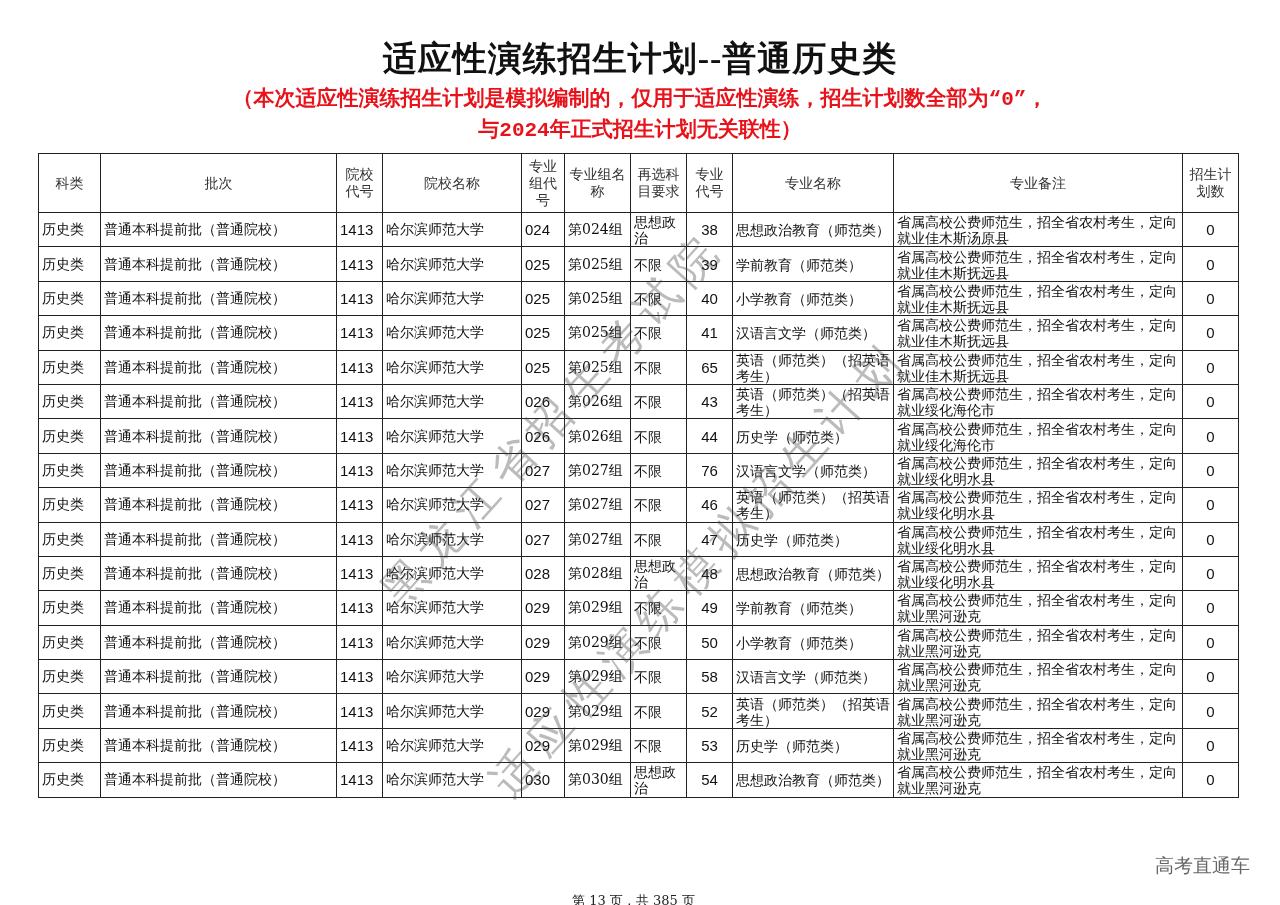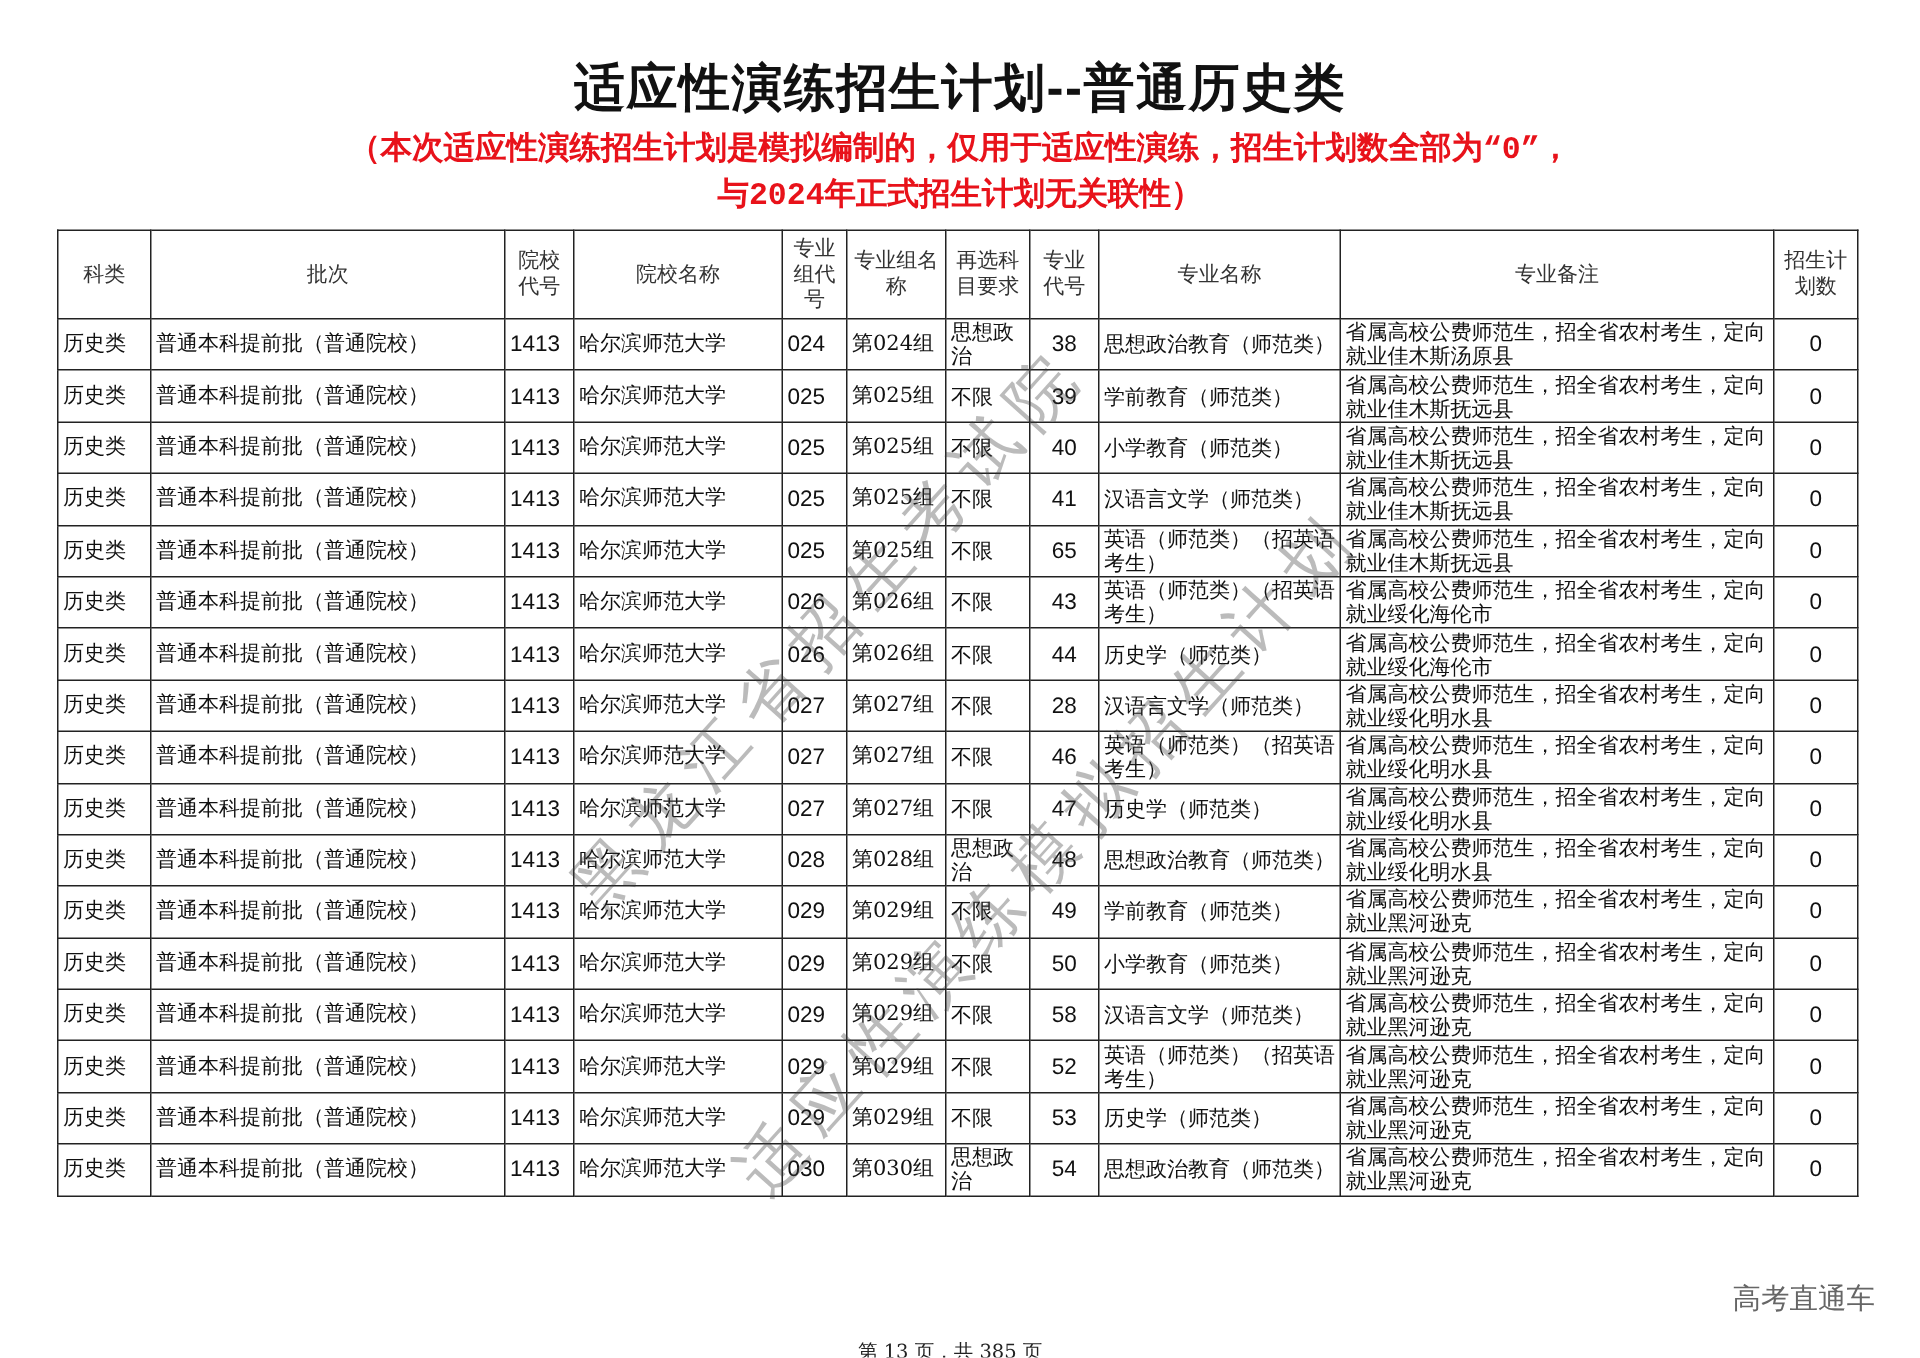--- a/index.html
+++ b/index.html
@@ -1,19 +1,19 @@
 <!DOCTYPE html>
 <html><head>
 <meta charset="utf-8">
 <style>
   html, body { margin:0; padding:0; background:#ffffff; }
   body { width:1280px; height:905px; position:relative; overflow:hidden;
          font-family:"DejaVu Serif","Liberation Serif",serif; color:#111; }
   .title { position:absolute; left:0; width:1280px; top:36px; text-align:center;
-           font-family:Liberation Sans, sans-serif; font-size:34px; font-weight:bold; letter-spacing:1px; }
+           font-family:Liberation Serif, serif; font-size:34px; font-weight:bold; letter-spacing:1px; }
   .subtitle { position:absolute; left:0; width:1280px; text-align:center;
               font-family:Liberation Mono, monospace; font-size:21px; color:#e8121a; font-weight:bold; }
   .sub1 { top:84px; }
   .sub2 { top:115px; }
   table { position:absolute; left:38px; top:153px; border-collapse:collapse; table-layout:fixed; }
   td, th { border:1.6px solid #222; padding:0 3px; font-size:14px; font-weight:normal; overflow:hidden;
            line-height:17px; }
   th { height:58px; text-align:center; color:#333; font-size:14px; }
   td { height:33.4px; }
   .c { text-align:center; }
@@ -324,21 +324,21 @@
         <td class="num">
           <span class="mid">027</span>
         </td>
         <td>
           <span class="mid">第027组</span>
         </td>
         <td>
           <span class="wrap">不限</span>
         </td>
         <td class="num c">
-          <span class="mid">28</span>
+          <span class="mid">76</span>
         </td>
         <td>
           <span class="wrap">汉语言文学（师范类）</span>
         </td>
         <td>
           <span class="wrap">省属高校公费师范生，招全省农村考生，定向就业绥化明水县</span>
         </td>
         <td class="num c">
           <span class="mid">0</span>
         </td>

